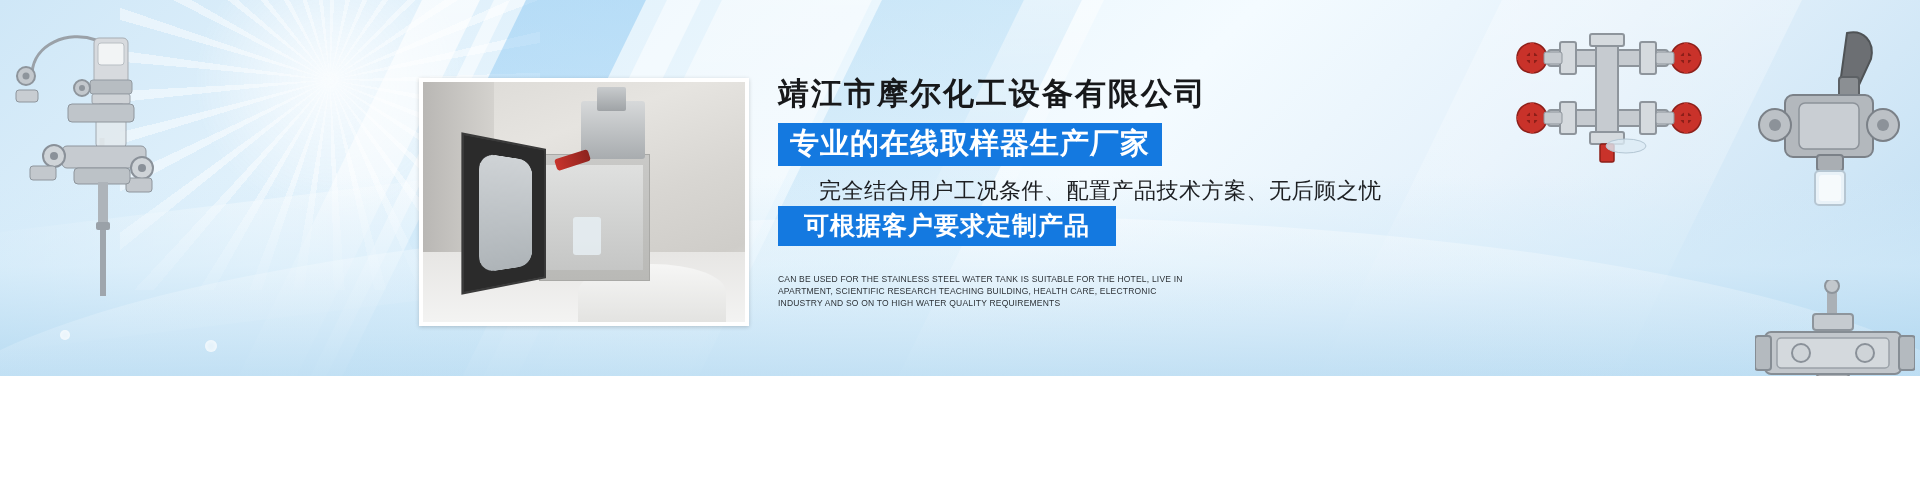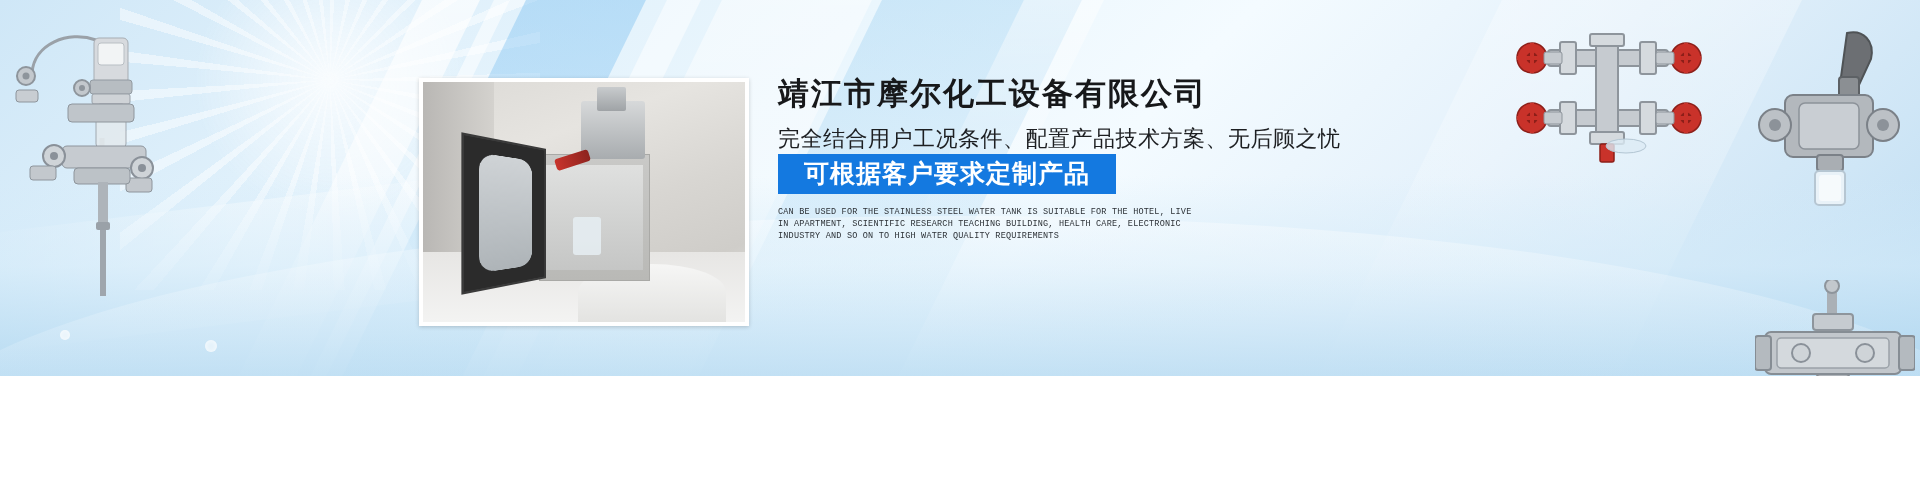--- a/index.html
+++ b/index.html
@@ -105,33 +105,34 @@
   }
 
   .line3{
     margin-top:10px;
     font-size:22px;
     line-height:30px;
     color:#1d1f22;
     letter-spacing:.5px;
     white-space:nowrap;
     font-weight:500;
+    margin-left:41px;
   }
 
   .band2{
     margin-top:0;
     font-size:25px;
     line-height:32px;
     padding:3px 26px 5px 26px;
   }
 
   .eng{
-    margin-top:12px;
+    margin-top:27px;
     width:420px;
-    font-family:Liberation Mono, monospace;
+    font-family:Liberation Sans, sans-serif;
     font-size:8.5px;
     line-height:12px;
     letter-spacing:.2px;
     color:#2c3136;
     text-transform:uppercase;
   }
 
   
   .wm{
     position:absolute;left:218px;top:362px;
@@ -296,20 +297,23 @@
       <div class="ph-valve"></div>
       <div class="ph-valve2"></div>
       <div class="ph-red"></div>
     </div>
   </div>
 
   <div class="txt">
 
     <div class="company">靖江市摩尔化工设备有限公司</div>
 
+    <div>
+      <span class="band band1">专业的在线取样器生产厂家</span>
+    </div>
 
     <div class="line3">完全结合用户工况条件、配置产品技术方案、无后顾之忧</div>
 
     <div>
       <span class="band band2">可根据客户要求定制产品</span>
     </div>
 
     <div class="eng">CAN BE USED FOR THE STAINLESS STEEL WATER TANK IS SUITABLE FOR THE HOTEL, LIVE IN APARTMENT, SCIENTIFIC RESEARCH TEACHING BUILDING, HEALTH CARE, ELECTRONIC INDUSTRY AND SO ON TO HIGH WATER QUALITY REQUIREMENTS</div>
   </div>
 

